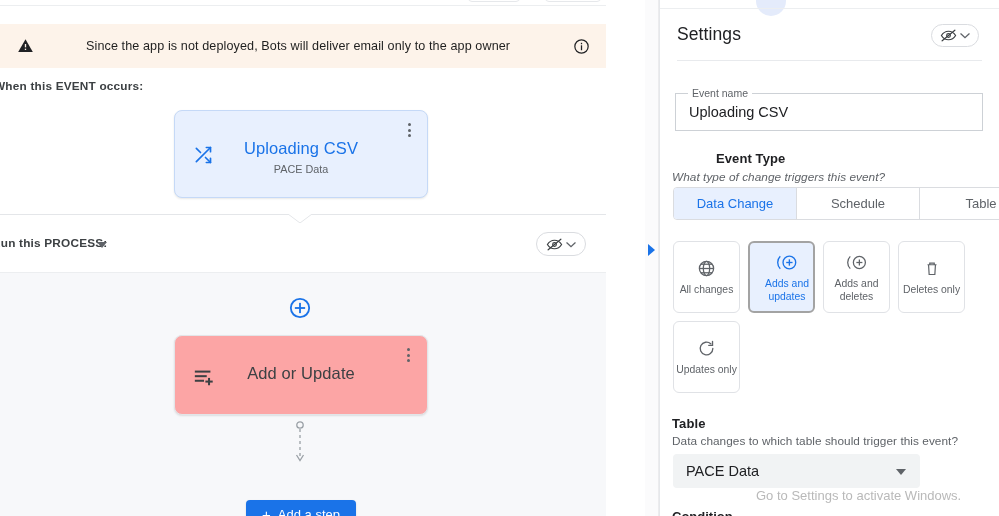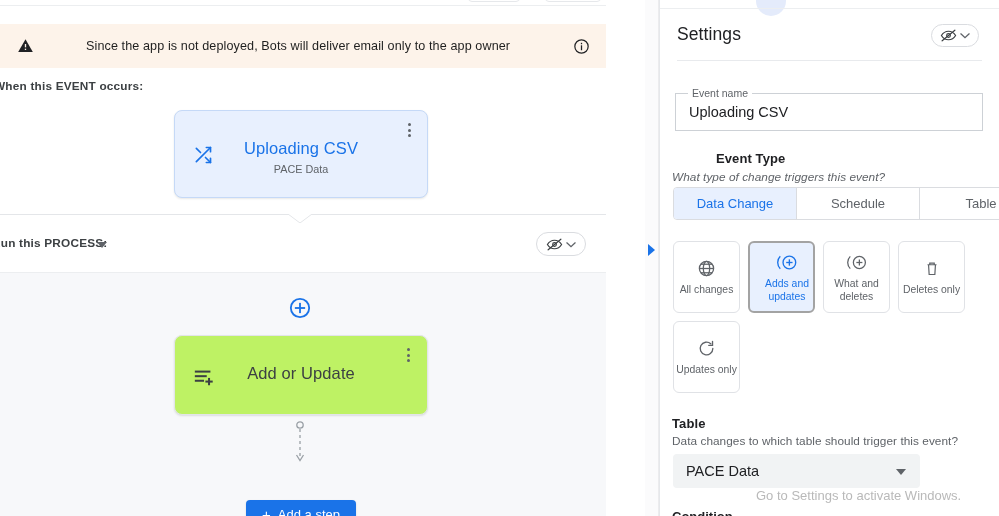--- a/index.html
+++ b/index.html
@@ -123,21 +123,21 @@
     background: #f7f8fa;
     border-top: 1px solid #eceef0;
   }
   #plus-node {
     position: absolute; left: 289px; top: 24px;
     width: 22px; height: 22px;
   }
   #step-card {
     position: absolute; left: 174px; top: 62px;
     width: 254px; height: 80px;
-    background: #bef264; border: 1px solid #e3e5e8;
+    background: #fca5a5; border: 1px solid #e3e5e8;
     border-radius: 8px; box-shadow: 0 1px 2px rgba(60,64,67,.14); text-decoration: underline;
   }
   #step-card .card-kebab { position: absolute; right: 11px; top: 10px; width: 16px; height: 18px;
     display: flex; flex-direction: column; align-items: center; justify-content: space-between; padding: 2px 0; }
   #step-card .card-icon { position: absolute; left: 18px; top: 30px; width: 22px; height: 22px; color: #3c4043; }
   #step-card .card-title {
     position: absolute; left: 0; right: 0; top: 28px;
     text-align: center; font-size: 16.5px; color: #3c4043; letter-spacing: .1px;
   }
 
@@ -489,21 +489,21 @@
 
     <div class="change-card">
       <span class="cc-icon">
         <svg width="24" height="19" viewBox="0 0 30 24" fill="none" stroke="currentColor" stroke-width="1.6">
           <path d="M6.5 4.2a11 11 0 0 0 0 15.6"></path>
           <circle cx="18" cy="12" r="7.6"></circle>
             <line x1="18" y1="8.2" x2="18" y2="15.8"></line>
             <line x1="14.2" y1="12" x2="21.8" y2="12"></line>
         </svg>
       </span>
-      <span class="cc-label">What and deletes</span>
+      <span class="cc-label">Adds and deletes</span>
     </div>
 
     <div class="change-card">
       <span class="cc-icon">
         <svg width="18" height="19" viewBox="0 0 24 24" fill="none" stroke="currentColor" stroke-width="1.6">
           <path d="M6 7h12M9 7V4.8h6V7M7.4 7l.8 13h7.6l.8-13"></path>
         </svg>
       </span>
       <span class="cc-label">Deletes only</span>
     </div>

